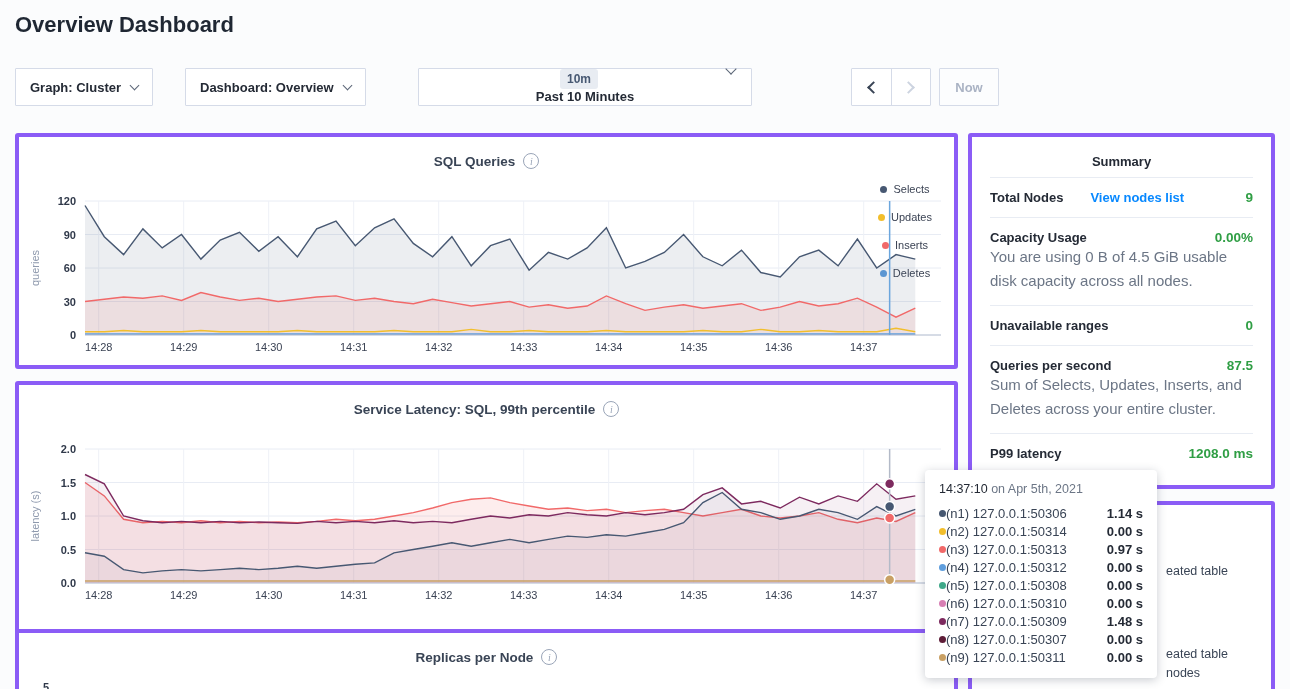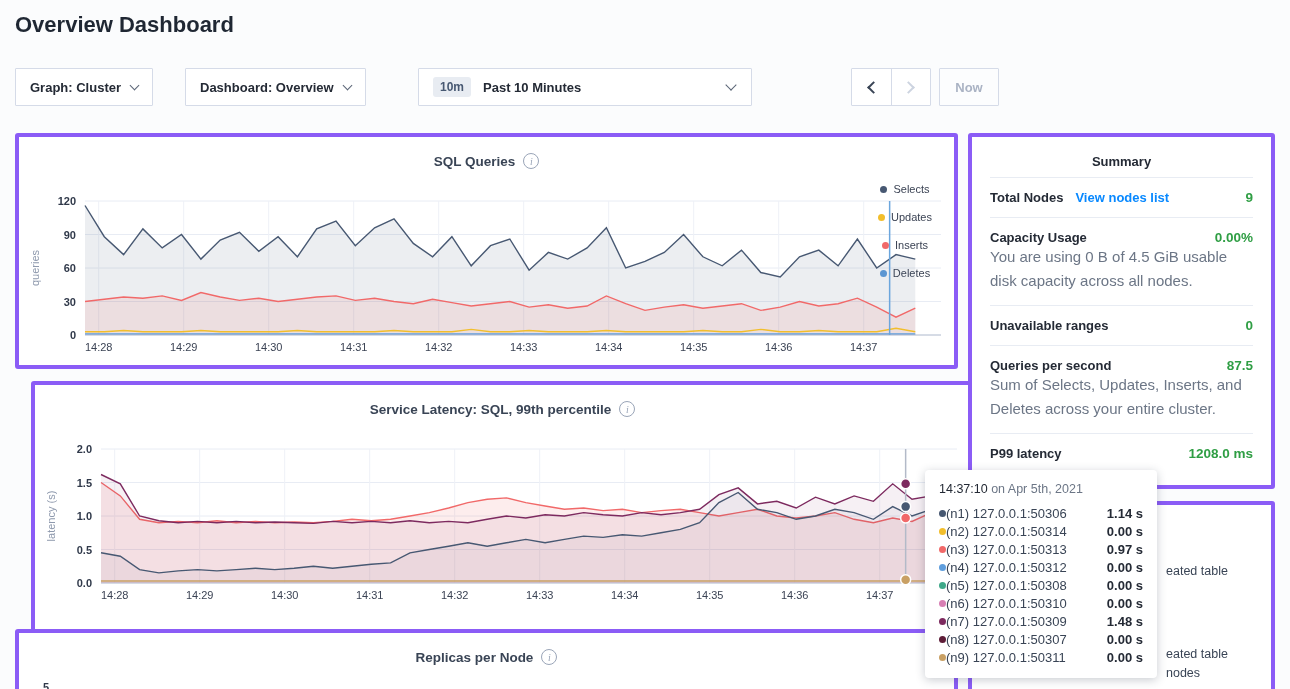--- a/index.html
+++ b/index.html
@@ -6,33 +6,33 @@
   html,body { width:1290px; height:689px; overflow:hidden; }
   body { position:relative; font-family:"Liberation Sans", sans-serif; background:#fbfcfd; color:#242a35; }
 
   .page-title { position:absolute; left:15px; top:12px; font-size:22px; font-weight:700; color:#1f2733; }
 
   .ctrl { position:absolute; top:68px; height:38px; background:#fff; border:1px solid #d5dbe8; border-radius:1px;
           display:flex; align-items:center; font-size:13px; font-weight:700; color:#242a35; cursor:pointer; }
   .btn-pad { padding:0 14px; }
   .chev { width:7px; height:7px; border-right:1.5px solid #5b6576; border-bottom:1.5px solid #5b6576;
           transform:rotate(45deg); margin-left:10px; margin-top:-4px; }
-  .time-widget { left:418px; width:334px; padding:0 14px; }
+  .time-widget { left:418px; width:334px; padding:0 14px;flex-direction:column; }
   .time-badge { background:#e8ecf2; border-radius:3px; padding:3px 7px; font-size:12px; font-weight:700; color:#475872; margin-right:12px; }
   .time-caret { position:absolute; right:16px; width:8px; height:8px; border-right:1.5px solid #5b6576; border-bottom:1.5px solid #5b6576; transform:rotate(45deg); margin-top:-4px; }
   .nav-group { left:851px; width:80px; padding:0; }
   .nav-btn { width:40px; height:100%; display:flex; align-items:center; justify-content:center; }
   .nav-btn + .nav-btn { border-left:1px solid #d5dbe8; }
   .chev-left { width:9px; height:9px; border-left:2px solid #394455; border-bottom:2px solid #394455; transform:rotate(45deg); margin-left:4px; }
   .chev-right { width:9px; height:9px; border-right:2px solid #cdd4e0; border-top:2px solid #cdd4e0; transform:rotate(45deg); margin-right:4px; }
   .now-btn { left:939px; width:60px; justify-content:center; color:#aab3c4; background:#fcfdfe; }
 
   .panel { position:absolute; background:#fff; border:4px solid #8b5cf6; border-radius:3px; }
   .panel-sql { left:15px; top:133px; width:943px; height:236px; }
-  .panel-lat { left:31px; top:381px; width:943px; height:290px; }
+  .panel-lat { left:15px; top:381px; width:943px; height:290px; }
   .panel-rep { left:15px; top:629px; width:943px; height:70px; }
   .panel-summary { left:968px; top:133px; width:307px; height:356px; }
   .panel-events { left:968px; top:501px; width:307px; height:198px; }
 
   .chart-title-row { display:flex; align-items:center; justify-content:center; gap:8px; padding-top:16px; }
   .chart-title { font-size:13.5px; font-weight:700; color:#394455; }
   .info-icon { width:16px; height:16px; border:1px solid #9aa5b8; border-radius:50%; color:#9aa5b8;
                font-size:10px; display:inline-flex; align-items:center; justify-content:center; font-style:italic; font-family:"Liberation Serif", serif; }
   .info-icon::before { content:"i"; }
 
@@ -47,21 +47,21 @@
   .tt-head { font-size:12.5px; margin-bottom:8px; color:#242a35; }
   .tt-head .tt-date { color:#6c7686; }
   .tt-row { display:flex; align-items:center; height:18px; font-size:13px; color:#394455; }
   .tt-val { margin-left:auto; font-weight:700; color:#242a35; }
 
   .sum-title { text-align:center; font-size:13px; font-weight:700; padding:17px 0 8px 0; color:#242a35; }
   .sum-row { margin:0 18px; padding:12px 0; border-top:1px solid #e8ecf3; }
   .sum-row:first-of-type { border-top:none; }
   .sum-line { display:flex; align-items:baseline; }
   .sum-label { font-size:13px; font-weight:700; color:#242a35; }
-  .sum-link { font-size:13px; font-weight:700; margin-left:12px; cursor:pointer; }
+  .sum-link { font-size:13px; font-weight:700; margin-left:27px; cursor:pointer; }
   .sum-value { margin-left:auto; font-size:13.5px; font-weight:700; }
   .sum-desc { font-size:15px; color:#6c7686; line-height:24px; }
 
   .event-frag { position:absolute; left:194px; font-size:12.5px; color:#394455; }
 
   .rep-axis-frag { position:absolute; left:24px; top:48px; font-size:11px; font-weight:700; color:#30394a; }
 </style>
 </head>
 <body>
 

